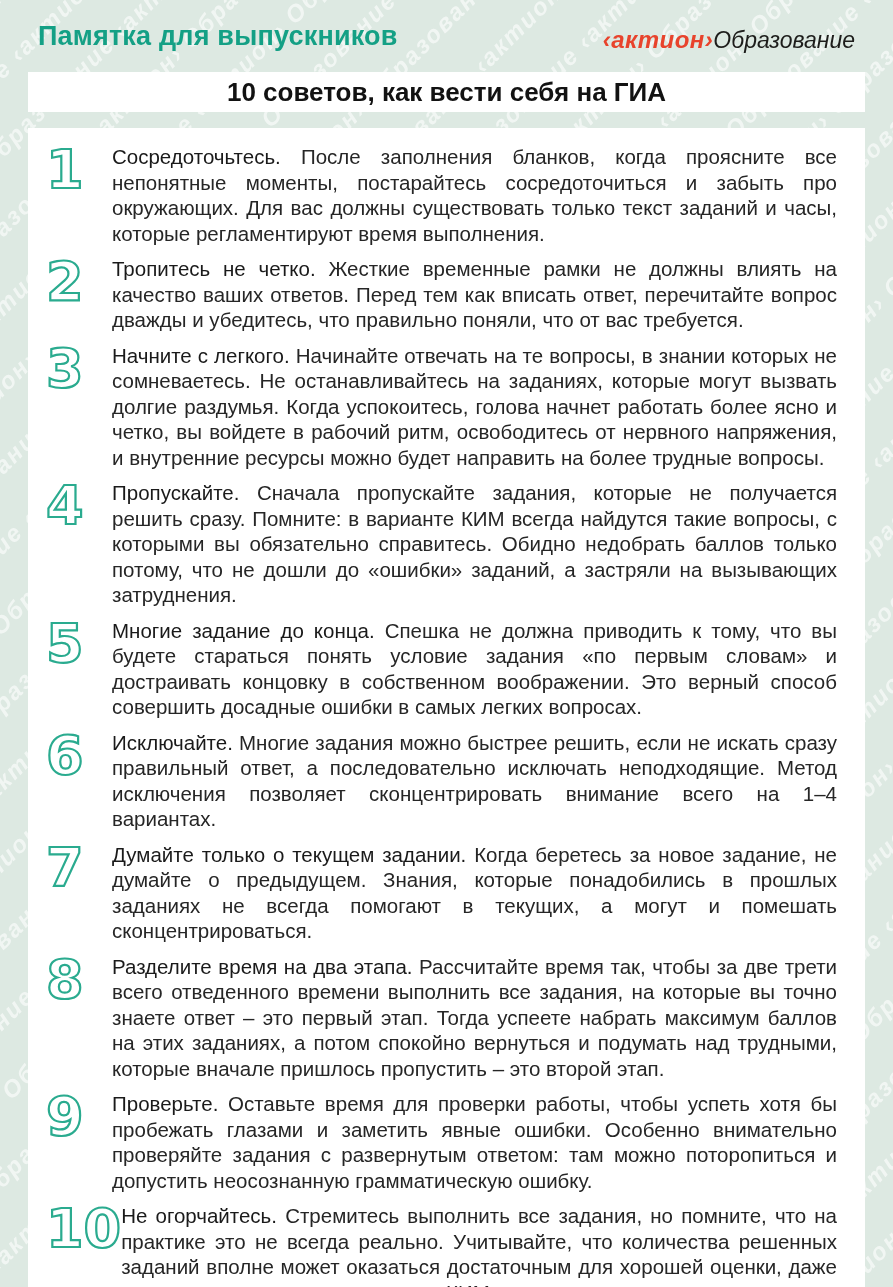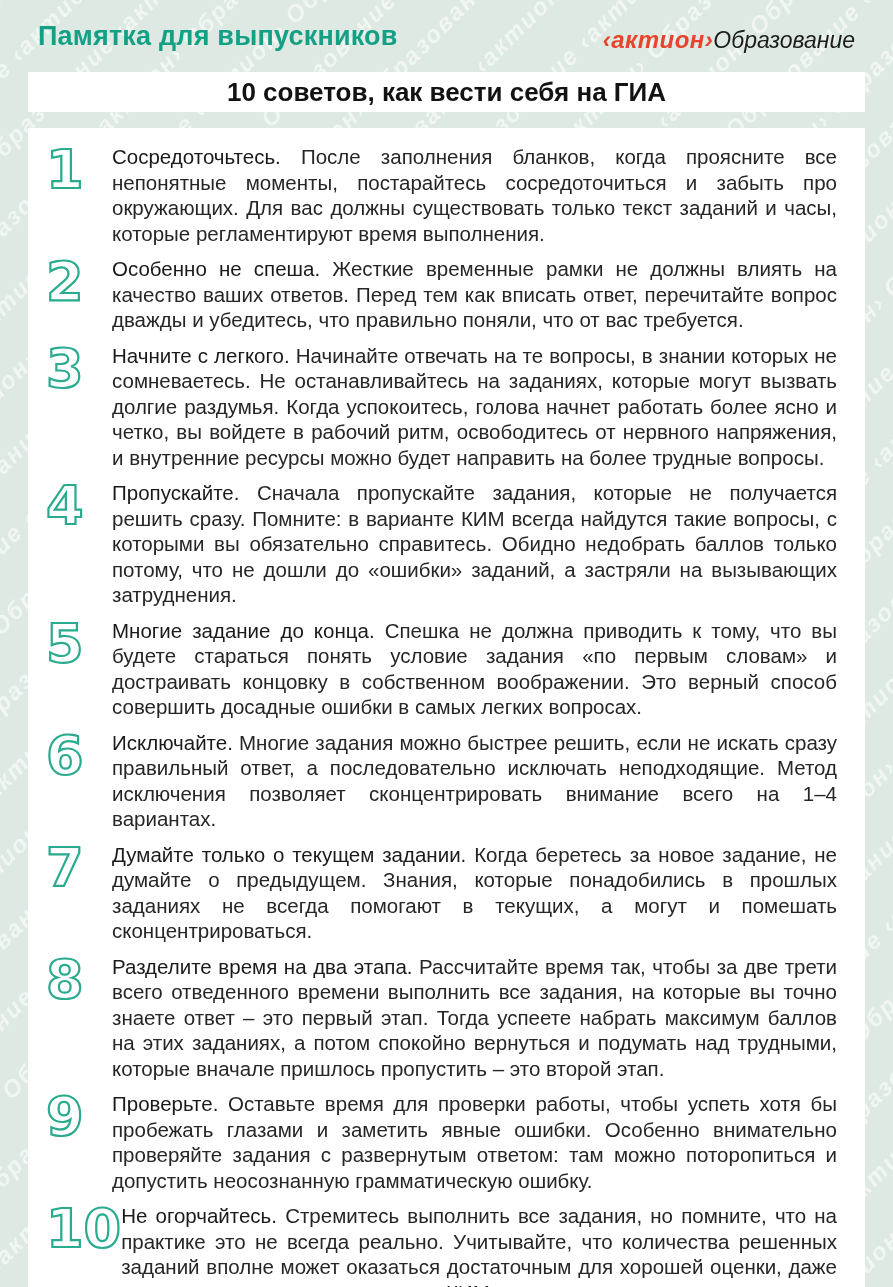--- a/index.html
+++ b/index.html
@@ -125,21 +125,21 @@
     <div class="tip-body">
       <span class="tip-lead">Сосредоточьтесь.</span>
       <span> </span>
       <span class="tip-rest">После заполнения бланков, когда проясните все непонятные моменты, постарайтесь сосредоточиться и забыть про окружающих. Для вас должны существовать только текст заданий и часы, которые регламентируют время выполнения.</span>
     </div>
   </div>
 
   <div class="tip">
     <div class="tip-number">2</div>
     <div class="tip-body">
-      <span class="tip-lead">Особенно не спеша.</span>
+      <span class="tip-lead">Тропитесь не четко.</span>
       <span> </span>
       <span class="tip-rest">Жесткие временные рамки не должны влиять на качество ваших ответов. Перед тем как вписать ответ, перечитайте вопрос дважды и убедитесь, что правильно поняли, что от вас требуется.</span>
     </div>
   </div>
 
   <div class="tip">
     <div class="tip-number">3</div>
     <div class="tip-body">
       <span class="tip-lead">Начните с легкого.</span>
       <span> </span>

